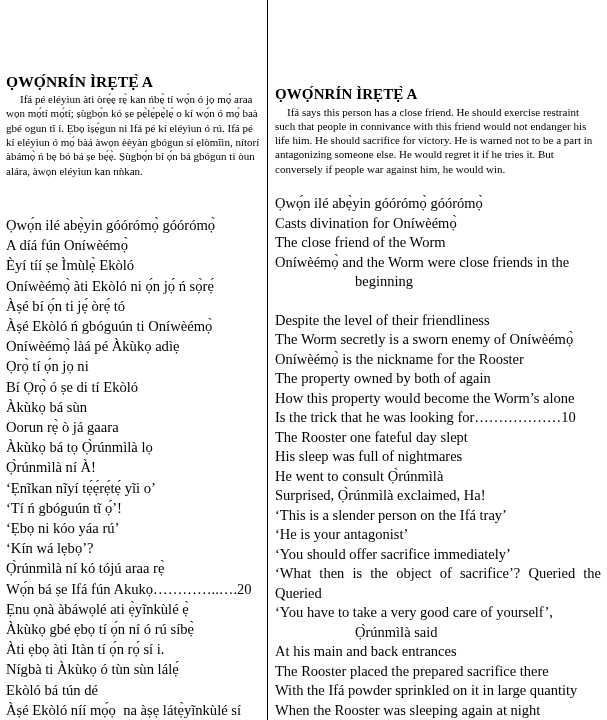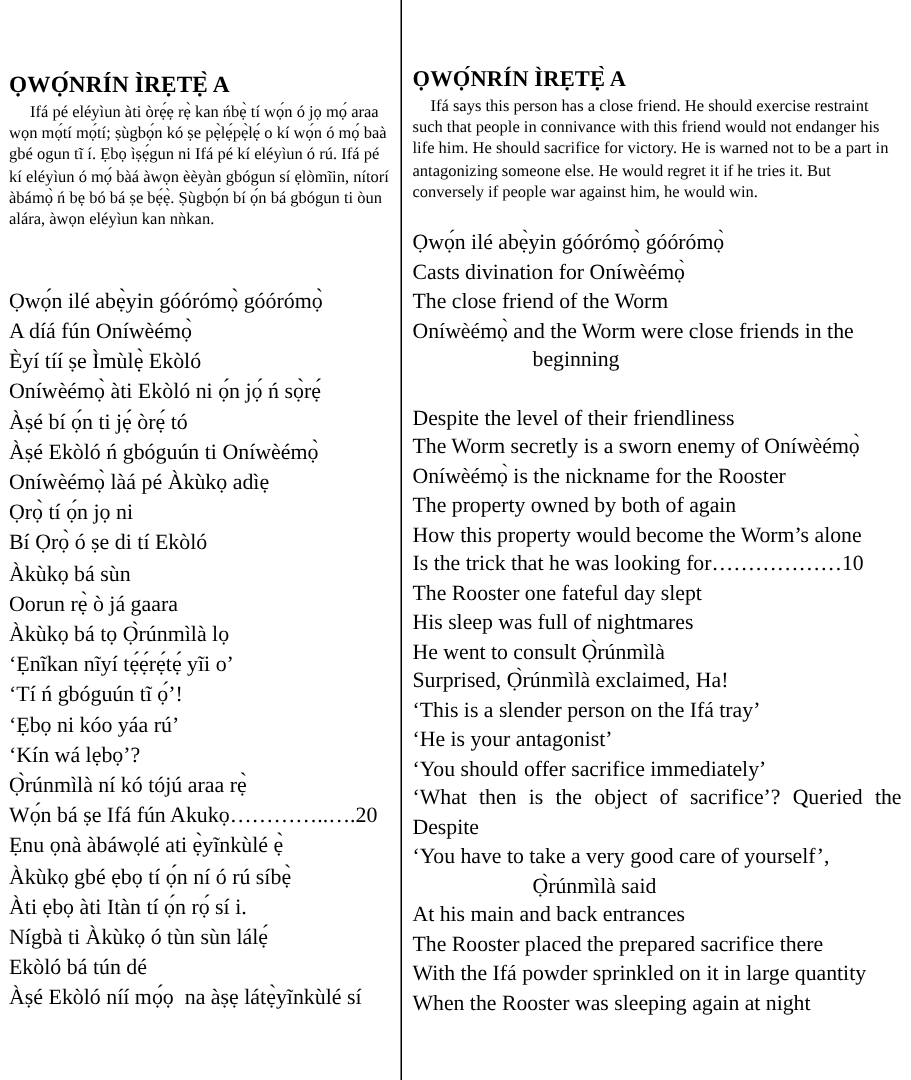--- a/index.html
+++ b/index.html
@@ -14,21 +14,21 @@
     font-family: "Liberation Serif", "DejaVu Serif", serif;
     color: #000000;
   }
 
   .page {
     position: relative;
     width: 607px;
     height: 720px;
     box-sizing: border-box;
     display: flex;
-    align-items: center;
+    align-items: flex-end;
   }
 
   
   .divider {
     position: absolute;
     left: 267px;
     top: 0;
     width: 1px;
     height: 720px;
     background: #000000;
@@ -131,20 +131,21 @@
         <li>Èyí tíí ṣe Ìmùlẹ̀ Ekòló</li>
         <li>Oníwèémọ̀ àti Ekòló ni ọ́n jọ́ ń sọ̀rẹ́</li>
         <li>Àṣé bí ọ́n ti jẹ́ òrẹ́ tó</li>
         <li>Àṣé Ekòló ń gbóguún ti Oníwèémọ̀</li>
         <li>Oníwèémọ̀ làá pé Àkùkọ adìẹ</li>
         <li>Ọrọ̀ tí ọ́n jọ ni</li>
         <li>Bí Ọrọ̀ ó ṣe di tí Ekòló</li>
         <li>Àkùkọ bá sùn</li>
         <li>Oorun rẹ̀ ò já gaara</li>
         <li>Àkùkọ bá tọ Ọ̀rúnmìlà lọ</li>
+        <li>Ọ̀rúnmìlà ní À!</li>
         <li>‘Ẹnĩkan nĩyí tẹ́ẹ́rẹ́tẹ́ yĩi o’</li>
         <li>‘Tí ń gbóguún tĩ ọ́’!</li>
         <li>‘Ẹbọ ni kóo yáa rú’</li>
         <li>‘Kín wá lẹbọ’?</li>
         <li>Ọ̀rúnmìlà ní kó tójú araa rẹ̀</li>
         <li>Wọ́n bá ṣe Ifá fún Akukọ…………..….20</li>
         <li>Ẹnu ọnà àbáwọlé ati ẹ̀yĩnkùlé ẹ̀</li>
         <li>Àkùkọ gbé ẹbọ tí ọ́n ní ó rú síbẹ̀</li>
         <li>Àti ẹbọ àti Itàn tí ọ́n rọ́ sí i.</li>
         <li>Nígbà ti Àkùkọ ó tùn sùn lálẹ́</li>
@@ -171,21 +172,21 @@
         <li>How this property would become the Worm’s alone</li>
         <li>Is the trick that he was looking for………………10</li>
         <li>The Rooster one fateful day slept</li>
         <li>His sleep was full of nightmares</li>
         <li>He went to consult Ọ̀rúnmìlà</li>
         <li>Surprised, Ọ̀rúnmìlà exclaimed, Ha!</li>
         <li>‘This is a slender person on the Ifá tray’</li>
         <li>‘He is your antagonist’</li>
         <li>‘You should offer sacrifice immediately’</li>
         <li class="justify">‘What then is the object of sacrifice’? Queried the</li>
-        <li>Despite</li>
+        <li>Queried</li>
         <li>‘You have to take a very good care of yourself’,</li>
         <li class="indent">Ọ̀rúnmìlà said</li>
         <li>At his main and back entrances</li>
         <li>The Rooster placed the prepared sacrifice there</li>
         <li>With the Ifá powder sprinkled on it in large quantity</li>
         <li>When the Rooster was sleeping again at night</li>
       </ul>
   </div>
 
 </div>

